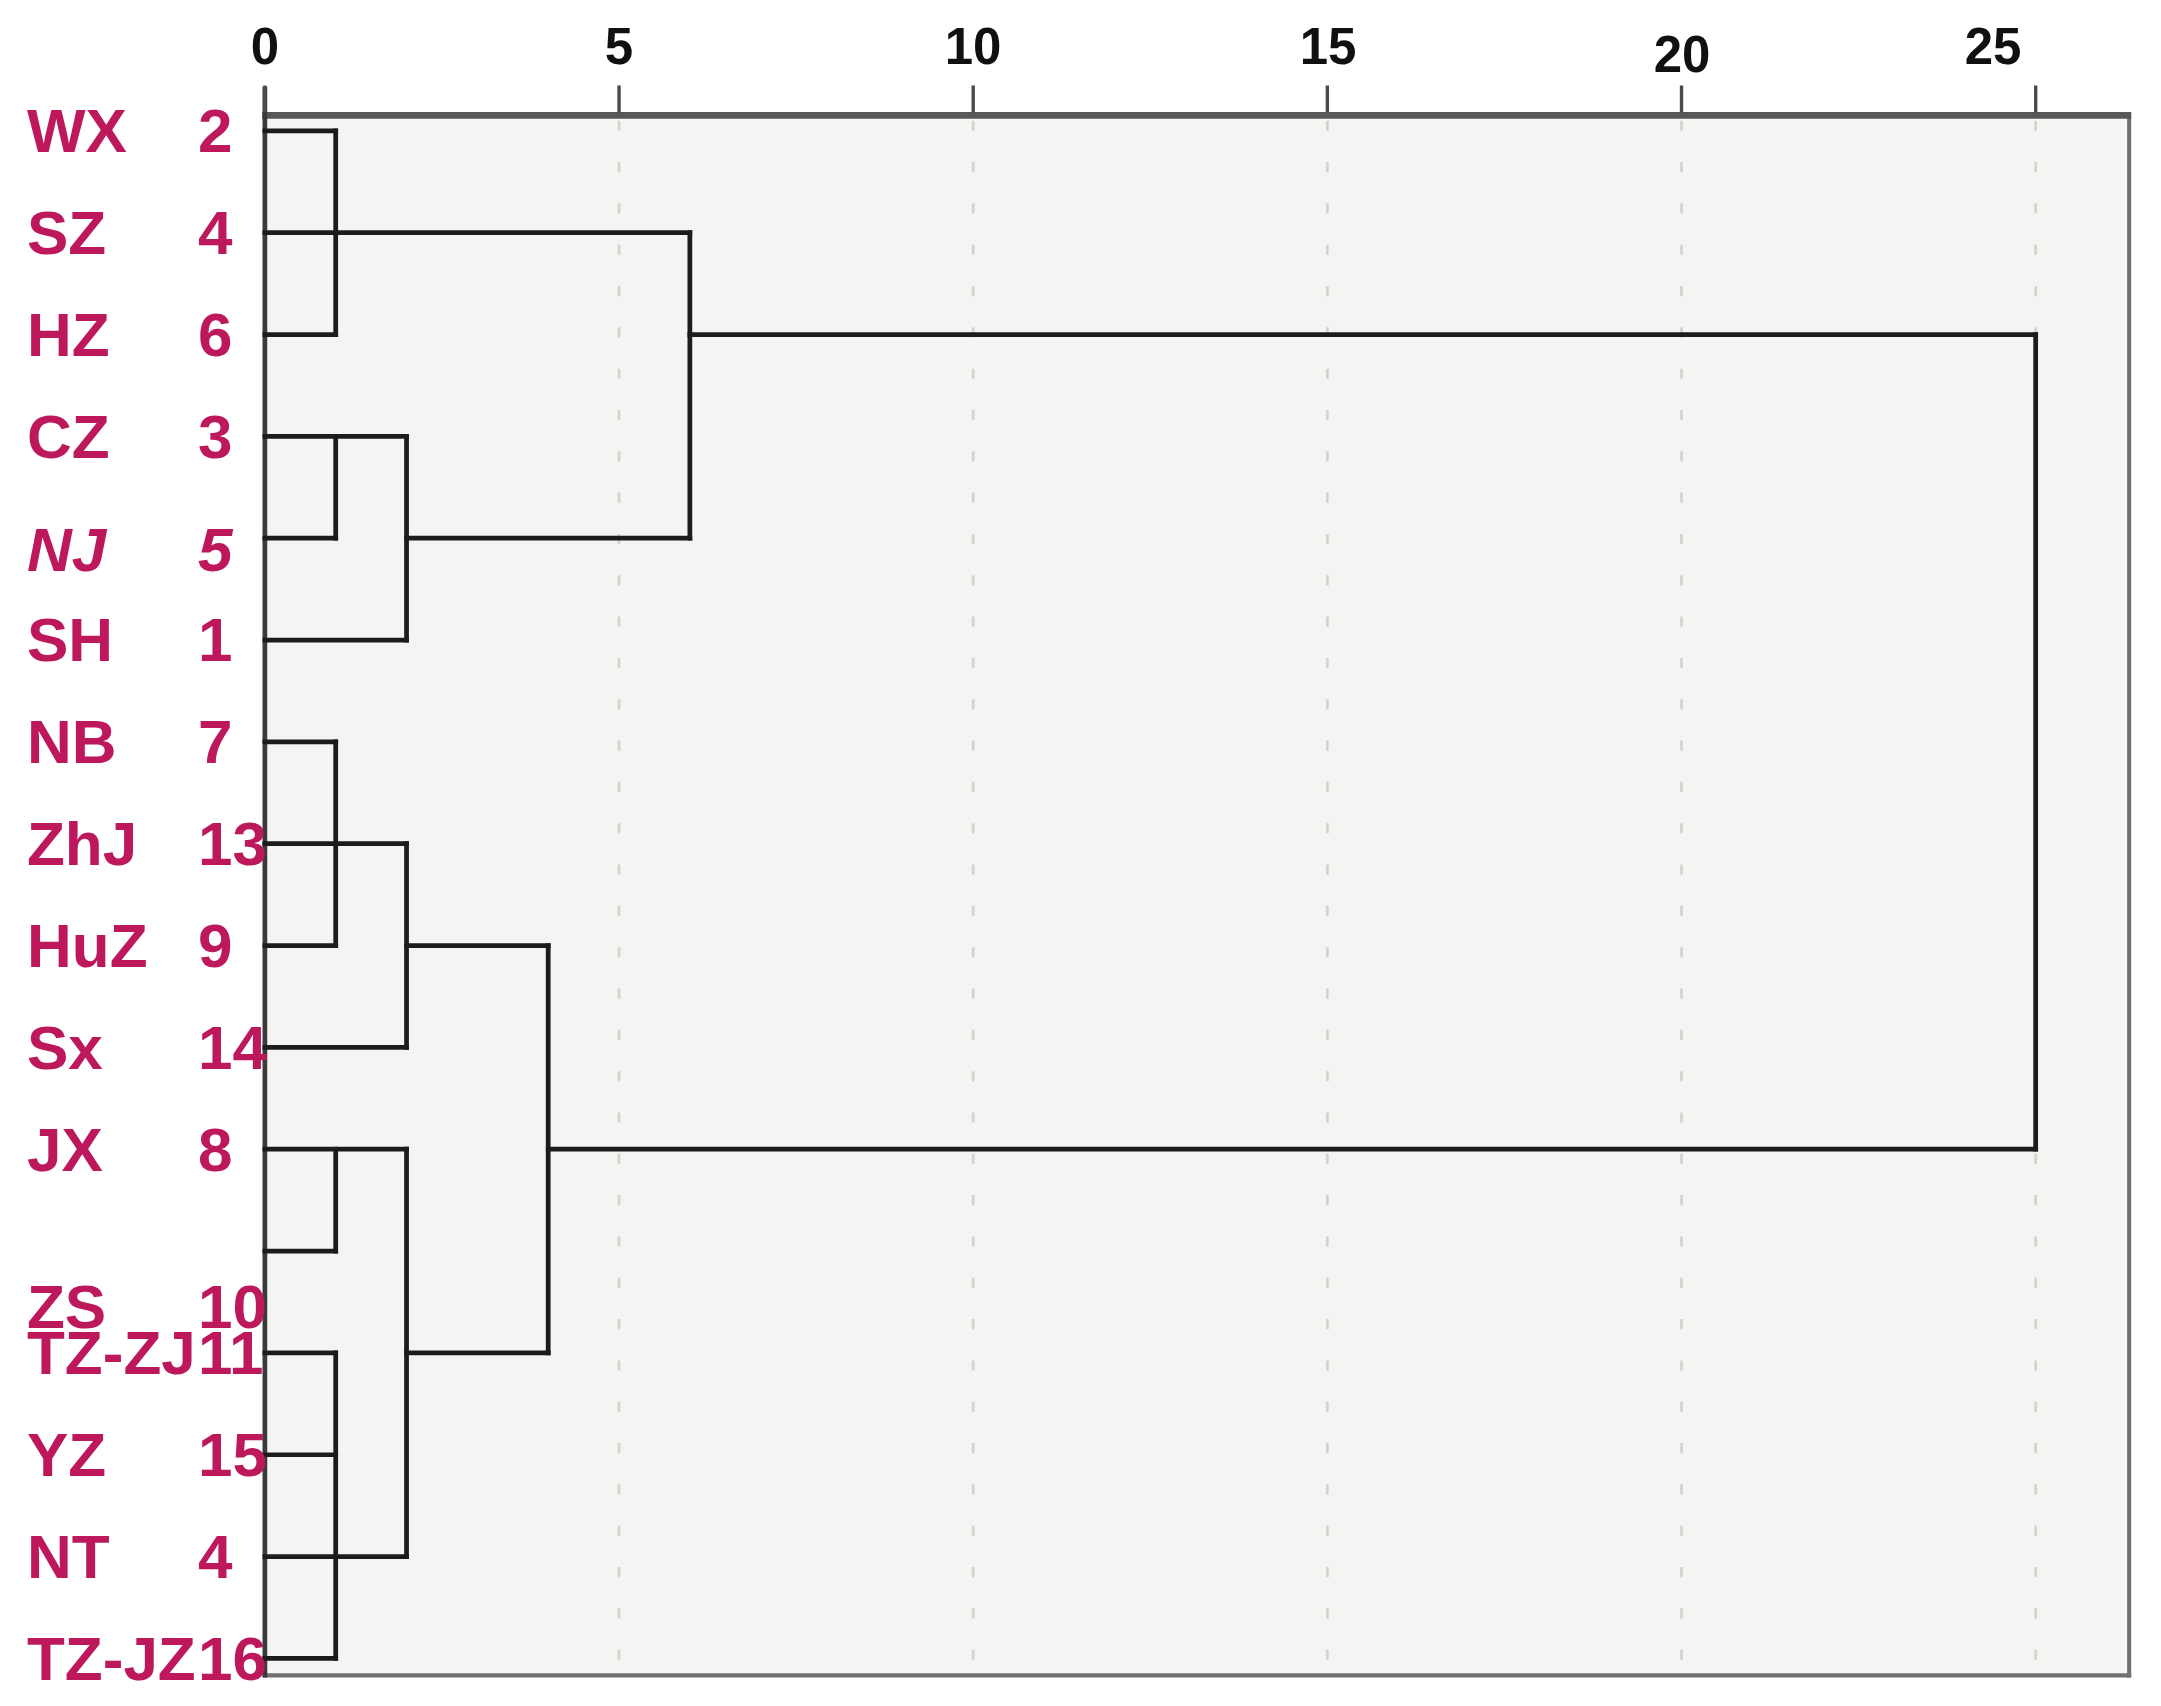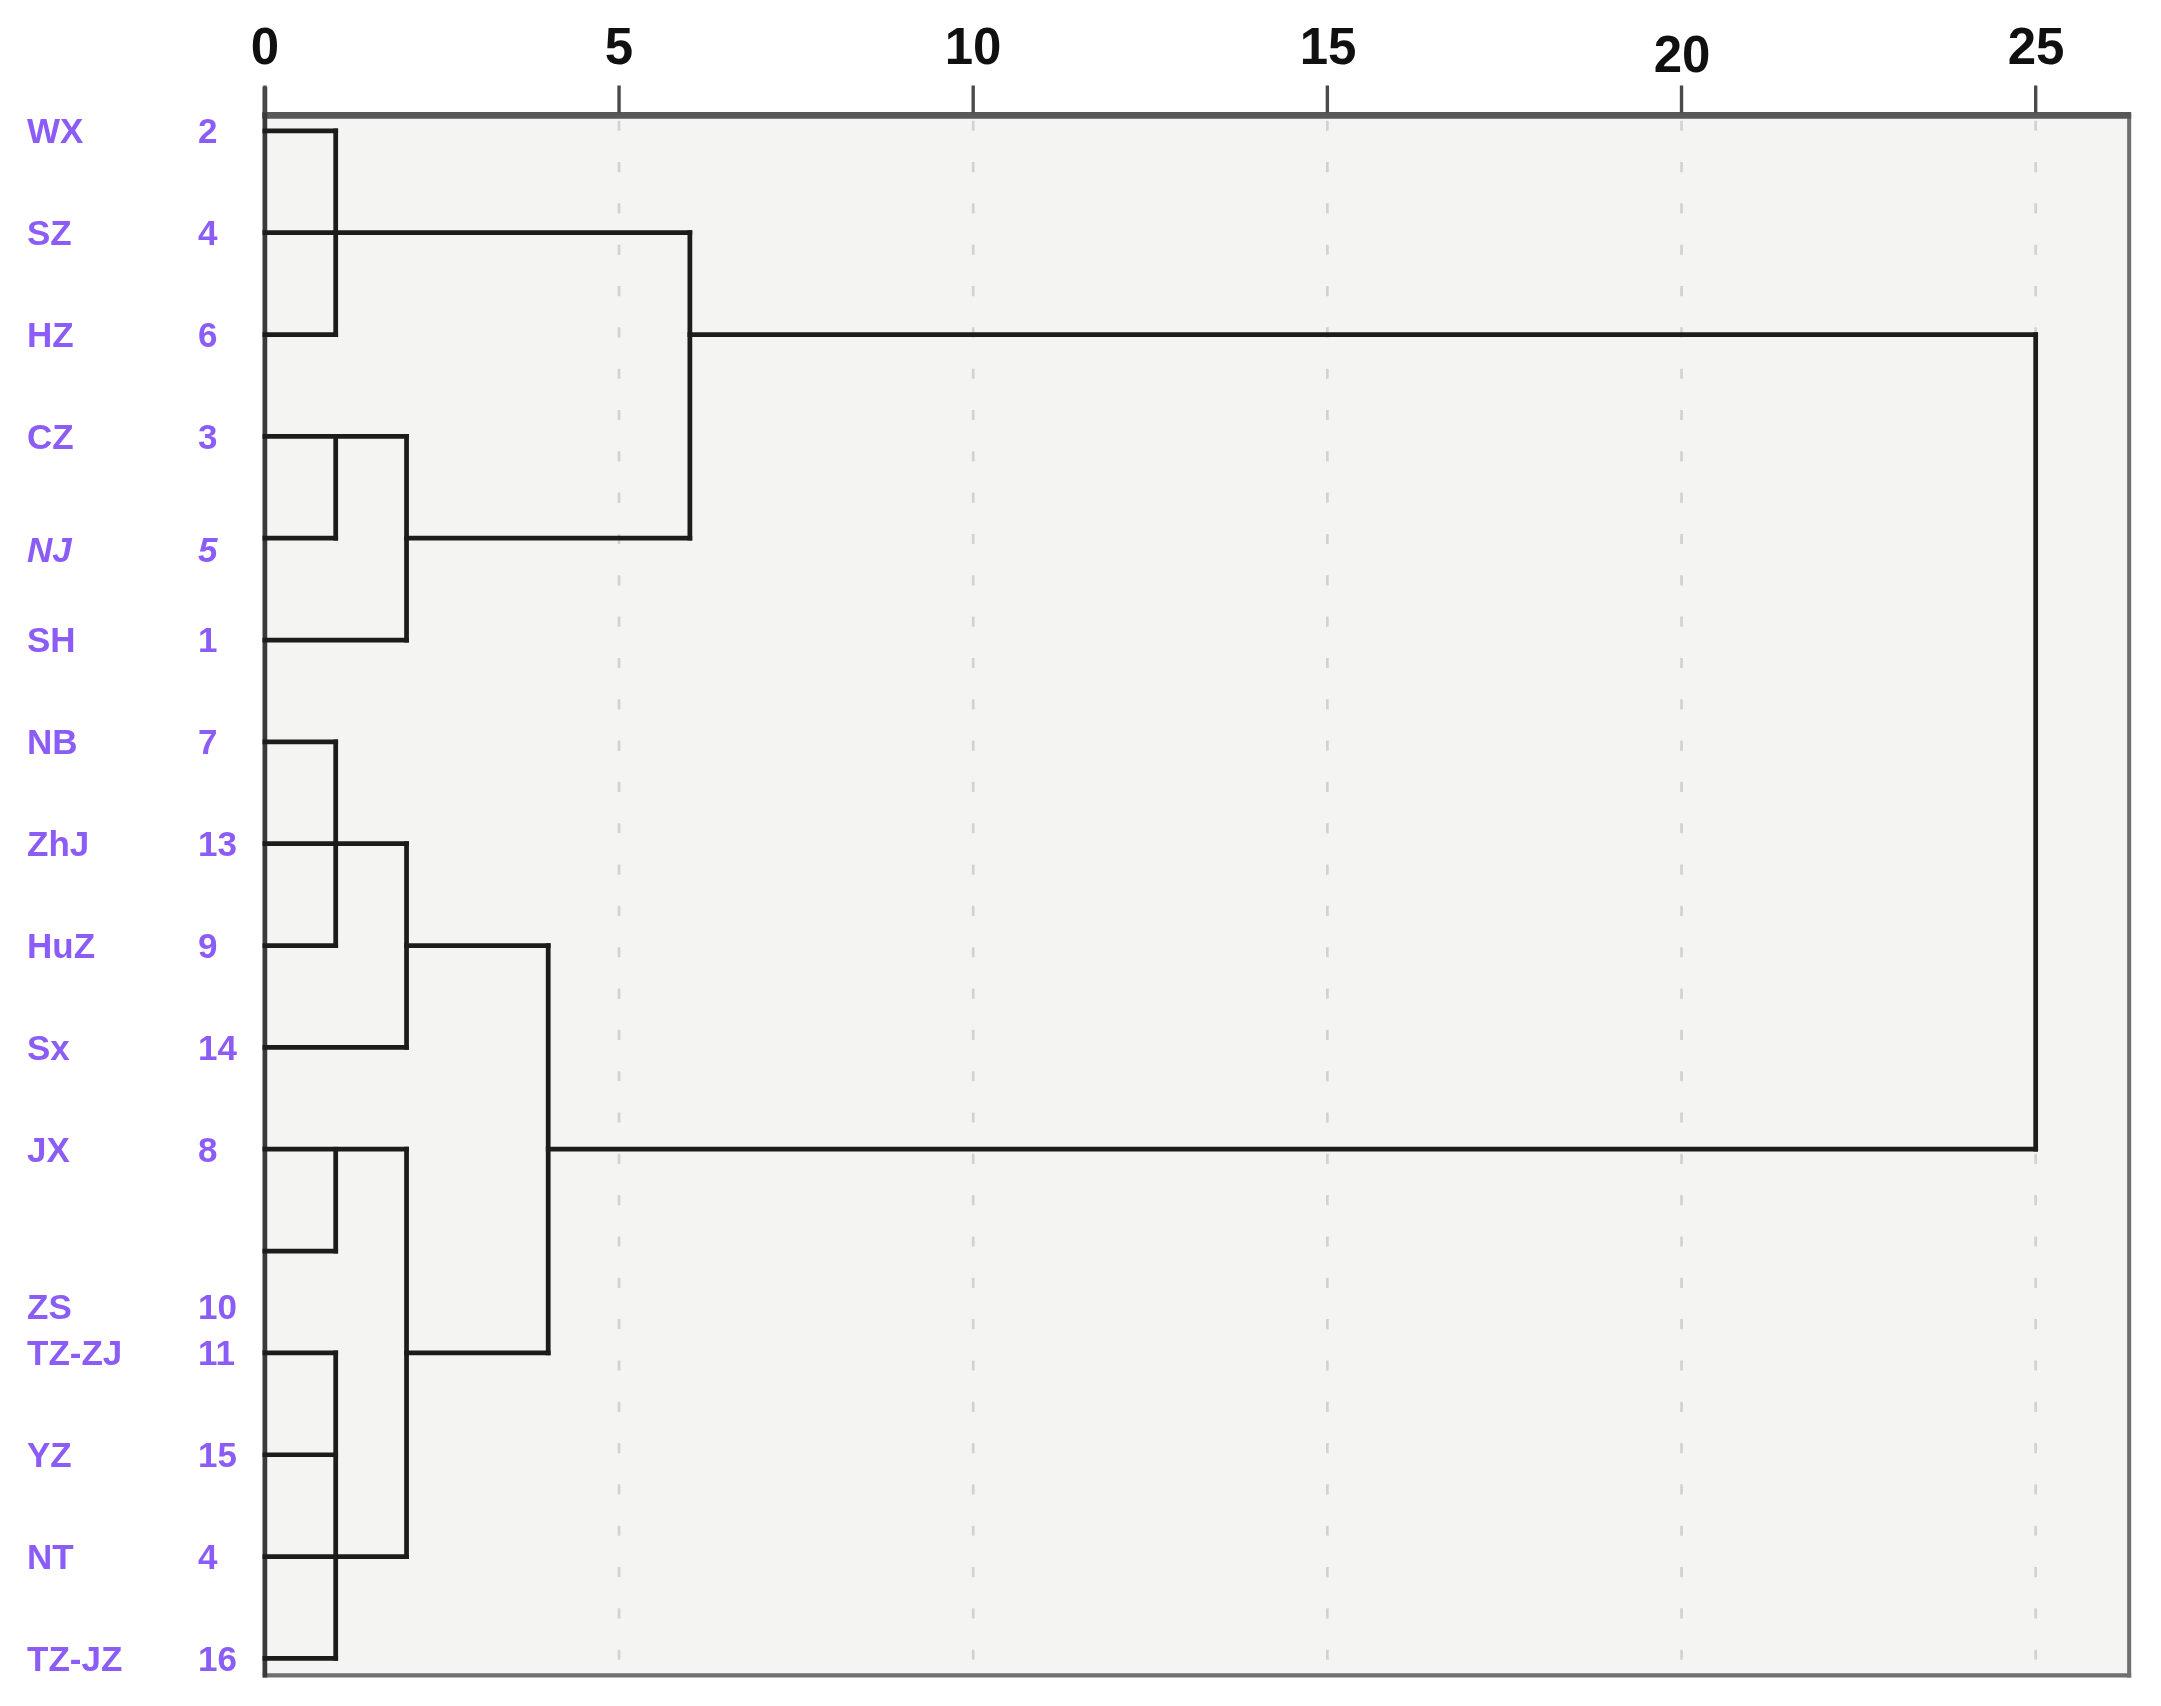--- a/index.html
+++ b/index.html
@@ -7,21 +7,21 @@
     position:relative;width:2161px;height:1706px;overflow:hidden;
     background:#ffffff;font-family:"Liberation Sans",sans-serif;
   }
   .stage svg{position:absolute;left:0;top:0;}
   .tick-label{
     position:absolute;top:19px;width:176px;height:56px;line-height:56px;
     text-align:center;font-size:51px;font-weight:bold;color:#101010;
   }
   .leaf-row{
     position:absolute;left:0;width:285px;height:102px;line-height:102px;
-    font-size:35px;font-weight:bold;color:#8b5cf6;
+    font-size:62px;font-weight:bold;color:#be185d;
   }
   .leaf-name{position:absolute;left:27px;white-space:nowrap;}
   .leaf-num{position:absolute;left:198px;white-space:nowrap;}
 </style>
 </head>
 <body>
 
 <div class="stage">
 
   <svg id="canvas" width="2161" height="1706" viewBox="0 0 3190 2518">
@@ -74,21 +74,21 @@
       <line x1="809.24" y1="1395.64" x2="809.24" y2="1996.96" stroke="#1c1c1c" stroke-width="7" stroke-linecap="square"></line>
       <line x1="3005" y1="493.66" x2="3005" y2="1696.3000000000002" stroke="#1c1c1c" stroke-width="7" stroke-linecap="square"></line>
     </svg>
 
   <div>
     <div class="tick-label" style="left: 177px;">0</div>
     <div class="tick-label" style="left: 531px;">5</div>
     <div class="tick-label" style="left: 885px;">10</div>
     <div class="tick-label" style="left: 1240px;">15</div>
     <div class="tick-label" style="left: 1594px; margin-top: 8px;">20</div>
-    <div class="tick-label" style="left: 1948px;">25</div>
+    <div class="tick-label" style="left: 1905px;">25</div>
   </div>
 
   <div>
     <div class="leaf-row" style="top: 80px;">
         <span class="leaf-name">WX</span>
         <span class="leaf-num">2</span>
       </div>
     <div class="leaf-row" style="top: 182px; padding-left: 8px;">
         <span class="leaf-name">SZ</span>
         <span class="leaf-num">4</span>

